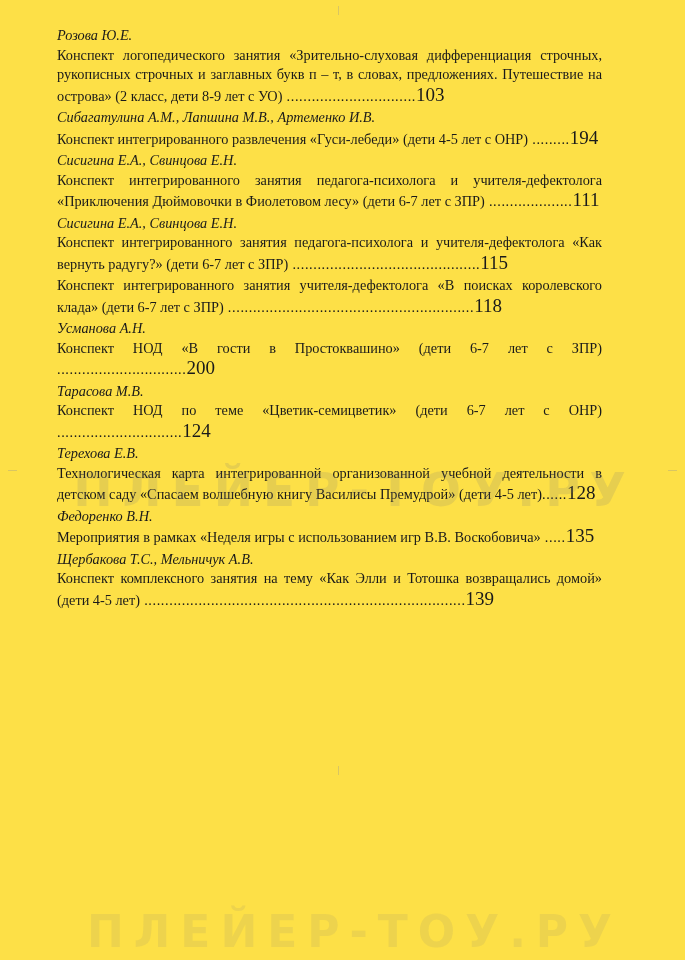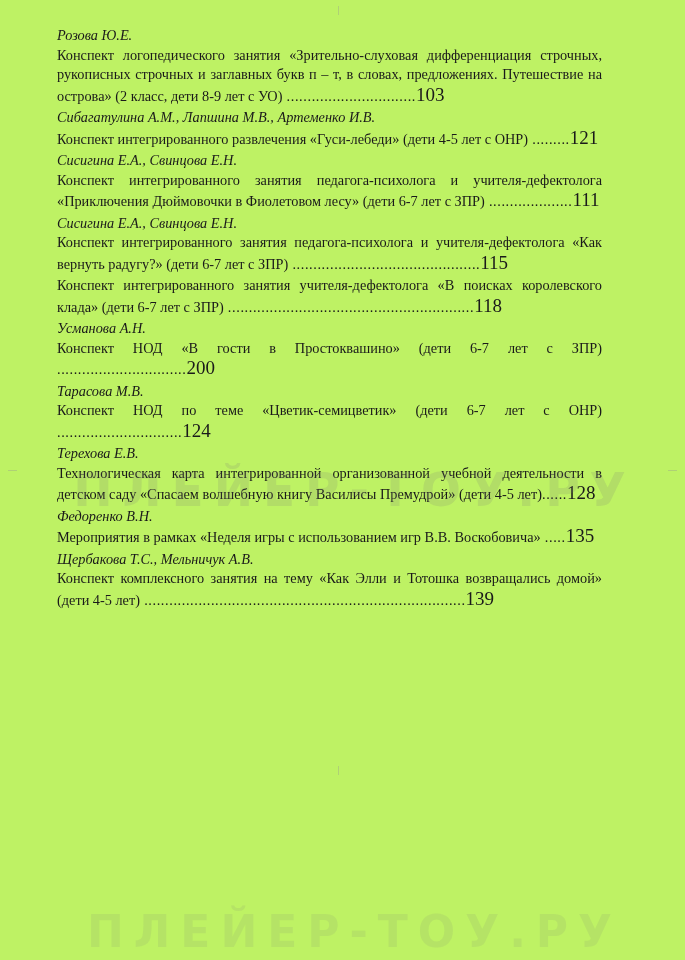--- a/index.html
+++ b/index.html
@@ -13,21 +13,21 @@
     position: relative;
     font-family: "Liberation Serif", serif;
     color: #1a1a1a;
     overflow: hidden;
   }
   .page {
     position: absolute;
     left: 0; top: 0;
     width: 685px;
     height: 960px;
-    background: #bef264;
+    background: #fde047;
   }
   .content {
     position: absolute;
     left: 57px;
     top: 26px;
     width: 545px;
   }
   .entry {
     margin-bottom: 2px;
   }
@@ -94,21 +94,21 @@
 
   <div class="content">
 
     <div class="entry">
       <div class="authors">Розова Ю.Е.</div>
       <div class="desc"><span>Конспект логопедического занятия «Зрительно-слуховая дифференциация строчных, рукописных строчных и заглавных букв п – т, в словах, предложениях. Путешествие на острова» (2 класс, дети 8-9 лет с УО)</span><span class="leader"> ...............................</span><span class="pagenum">103</span></div>
     </div>
 
     <div class="entry">
       <div class="authors">Сибагатулина А.М., Лапшина М.В., Артеменко И.В.</div>
-      <div class="desc"><span>Конспект интегрированного развлечения «Гуси-лебеди» (дети 4-5 лет с ОНР)</span><span class="leader"> .........</span><span class="pagenum">121</span></div>
+      <div class="desc"><span>Конспект интегрированного развлечения «Гуси-лебеди» (дети 4-5 лет с ОНР)</span><span class="leader"> .........</span><span class="pagenum">194</span></div>
     </div>
 
     <div class="entry">
       <div class="authors">Сисигина Е.А., Свинцова Е.Н.</div>
       <div class="desc"><span>Конспект интегрированного занятия педагога-психолога и учителя-дефектолога «Приключения Дюймовочки в Фиолетовом лесу» (дети 6-7 лет с ЗПР)</span><span class="leader"> ....................</span><span class="pagenum">111</span></div>
     </div>
 
     <div class="entry">
       <div class="authors">Сисигина Е.А., Свинцова Е.Н.</div>
       <div class="desc"><span>Конспект интегрированного занятия педагога-психолога и учителя-дефектолога «Как вернуть радугу?» (дети 6-7 лет с ЗПР)</span><span class="leader"> .............................................</span><span class="pagenum">115</span></div>

